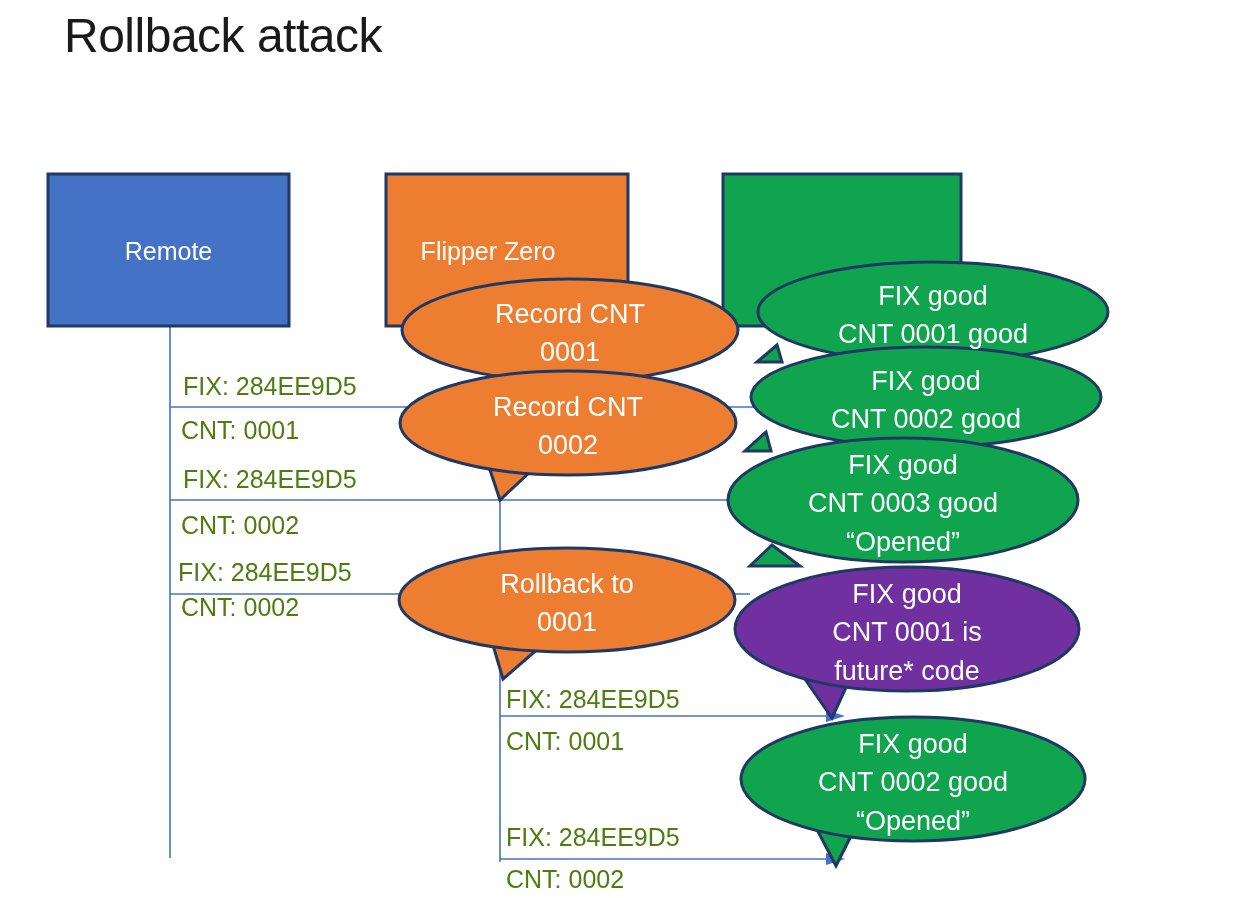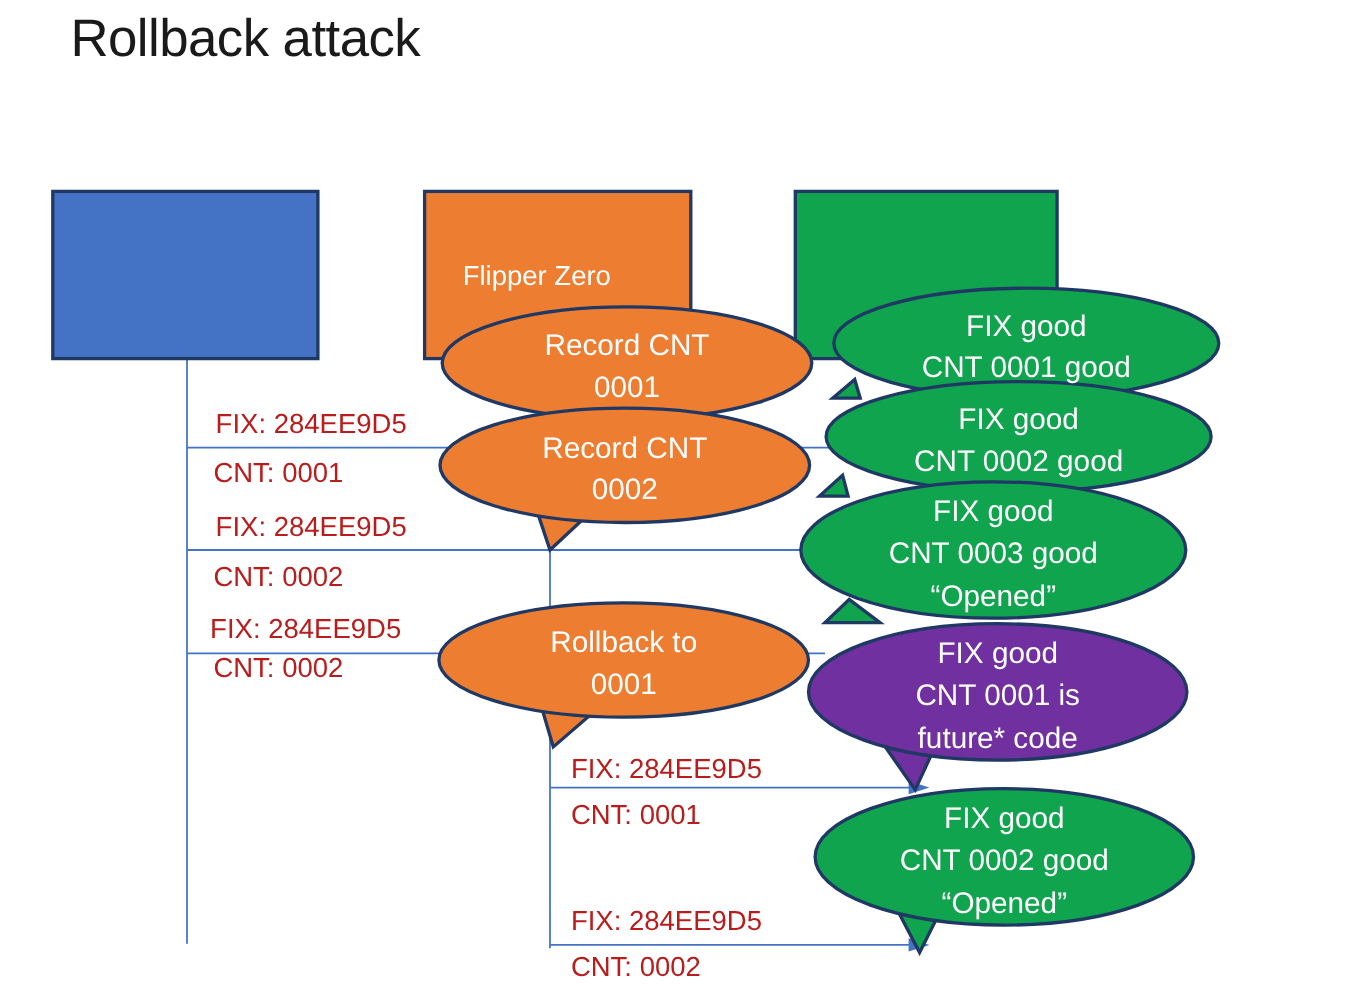--- a/index.html
+++ b/index.html
@@ -47,26 +47,25 @@
     position: absolute;
     color: #ffffff;
     font-size: 27px;
     line-height: 1.42;
     text-align: center;
     pointer-events: none;
     white-space: pre-line;
   }
   .msg-label {
     position: absolute;
-    color: #b91c1c;
+    color: #4d7c0f;
     font-size: 25px;
     line-height: 1.2;
     white-space: nowrap;
     pointer-events: none;
-    margin-left: 13px;
   }
 </style>
 </head>
 <body>
 
 <div id="slide">
 
   <div id="title">Rollback attack</div>
 
   <svg class="svg-layer" viewBox="0 0 1233 898">
@@ -131,20 +130,21 @@
       <ellipse cx="568" cy="423" rx="168" ry="52" fill="#ED7D31" stroke="#1F3864" stroke-width="3"></ellipse>
     </g>
 
     <g>
       <path d="M 490 635 L 503 679 L 555 634 Z" fill="#ED7D31" stroke="#1F3864" stroke-width="3"></path>
       <ellipse cx="567" cy="600" rx="168" ry="52" fill="#ED7D31" stroke="#1F3864" stroke-width="3"></ellipse>
     </g>
 
   </svg>
 
+  <div class="actor-label" style="left:48px;  top:238px; width:241px;">Remote</div>
   <div class="actor-label" style="left:386px; top:238px; width:204px;">Flipper Zero</div>
 
   <div class="bubble-text" style="left:420px; top:295px; width:300px;">Record CNT
 0001</div>
   <div class="bubble-text" style="left:418px; top:388px; width:300px;">Record CNT
 0002</div>
   <div class="bubble-text" style="left:417px; top:565px; width:300px;">Rollback to
 0001</div>
 
   <div class="bubble-text" style="left:783px; top:277px; width:300px;">FIX good

